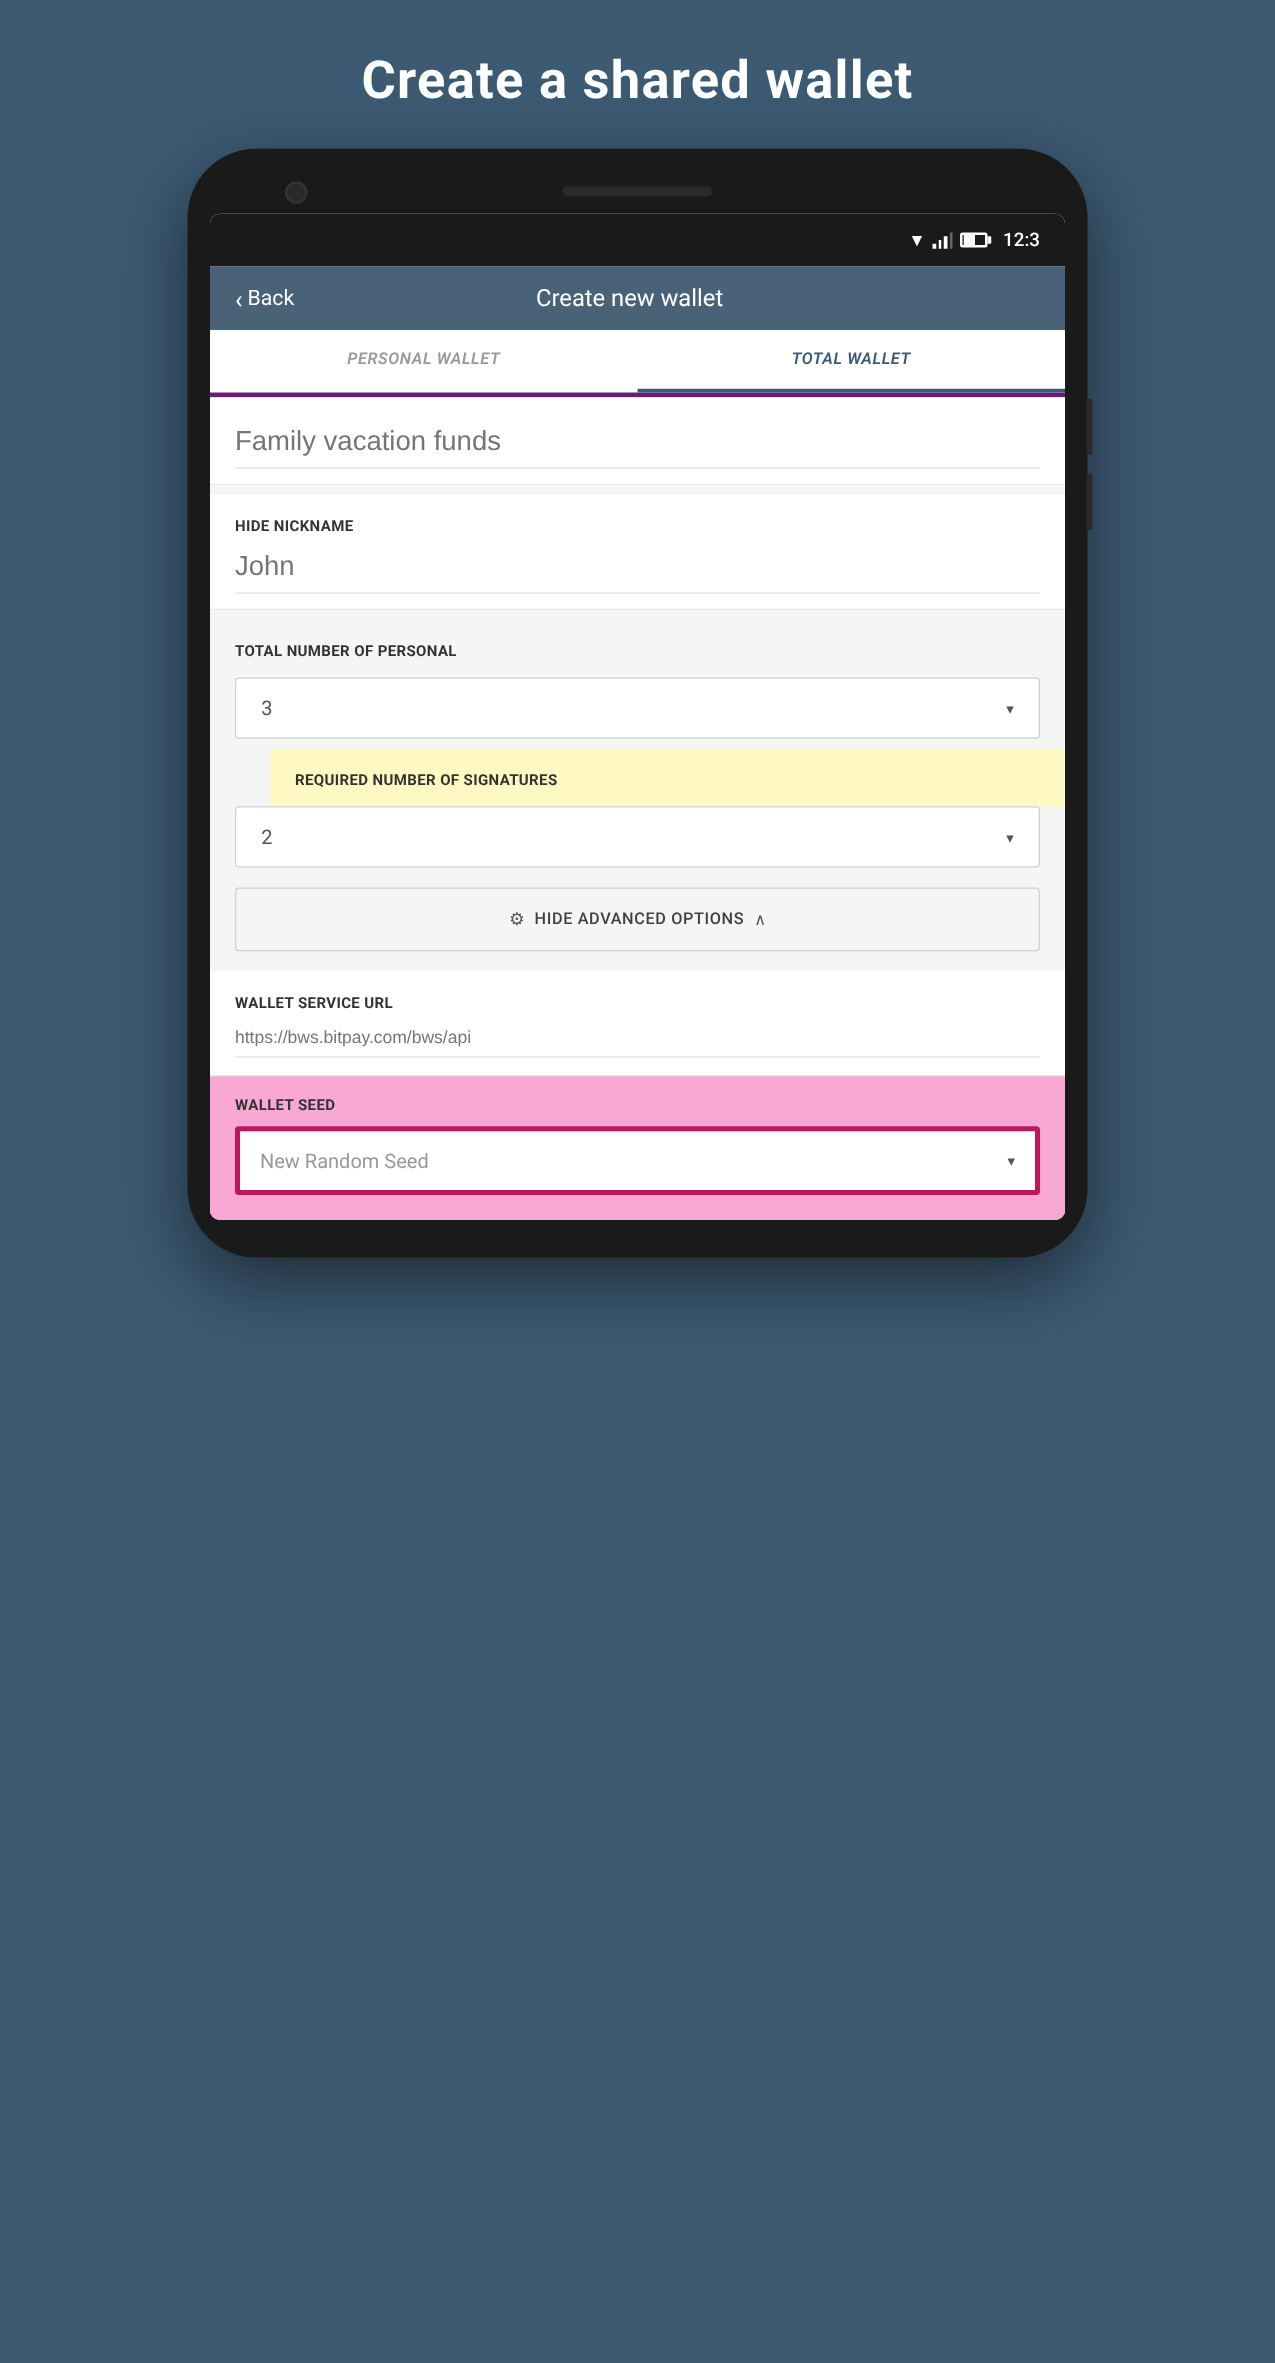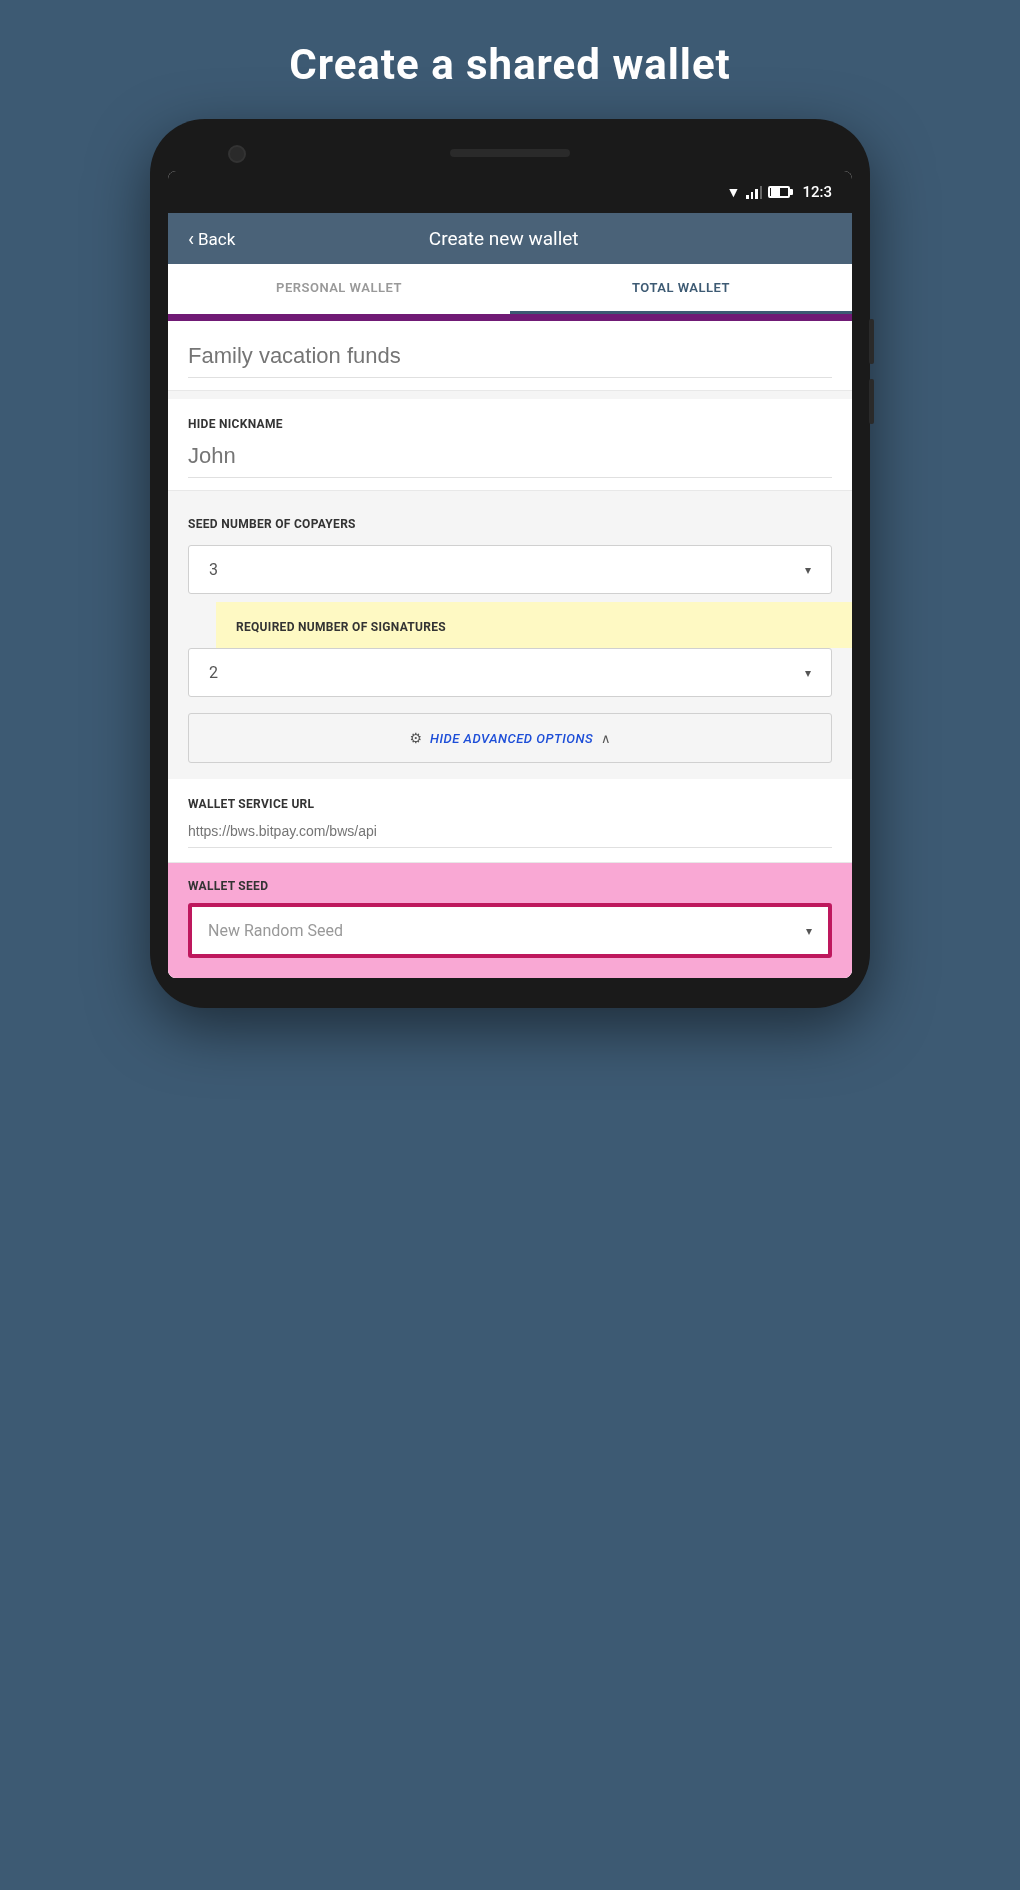--- a/index.html
+++ b/index.html
@@ -158,21 +158,22 @@
       font-size: 19px;
       font-weight: 400;
       flex: 1;
       text-align: center;
       margin-right: 60px;
     }
 
     .tabs-bar {
       background: #ffffff;
       display: flex;
-      border-bottom: 7px solid #701a75;
+      border-bottom: 4px solid #701a75;
+      font-style: italic;
     }
 
     .tab {
       flex: 1;
       text-align: center;
       padding: 16px 10px;
       font-size: 13px;
       font-weight: 600;
       letter-spacing: 0.5px;
       cursor: pointer;
@@ -250,24 +251,23 @@
       text-align: center;
       cursor: pointer;
       display: flex;
       align-items: center;
       justify-content: center;
       gap: 8px;
     }
 
     .advanced-btn-text {
       font-size: 13px;
-      color: #1d4ed8;
+      color: #404040;
       font-weight: 500;
       letter-spacing: 0.5px;
-      font-style: italic;
     }
 
     .gear-icon-char {
       font-size: 14px;
       color: #555555;
     }
 
     .chevron-up {
       font-size: 13px;
       color: #555555;
@@ -384,21 +384,21 @@
       <div class="form-field">
         <input class="field-input" type="text" placeholder="Family vacation funds" style="">
       </div>
 
       <div class="form-field">
         <div class="field-label">HIDE NICKNAME</div>
         <input class="field-input" type="text" placeholder="John" style="">
       </div>
 
       <div style="padding: 18px 20px 6px; background:#f5f5f5;">
-        <div class="field-label">SEED NUMBER OF COPAYERS</div>
+        <div class="field-label">TOTAL NUMBER OF PERSONAL</div>
       </div>
       <div class="dropdown-field">
         <span class="dropdown-value">3</span>
         <span class="dropdown-arrow">▾</span>
       </div>
 
       <div style="padding: 18px 20px 6px; background:#fef9c3;margin-left:48px;">
         <div class="field-label">REQUIRED NUMBER OF SIGNATURES</div>
       </div>
       <div class="dropdown-field">

